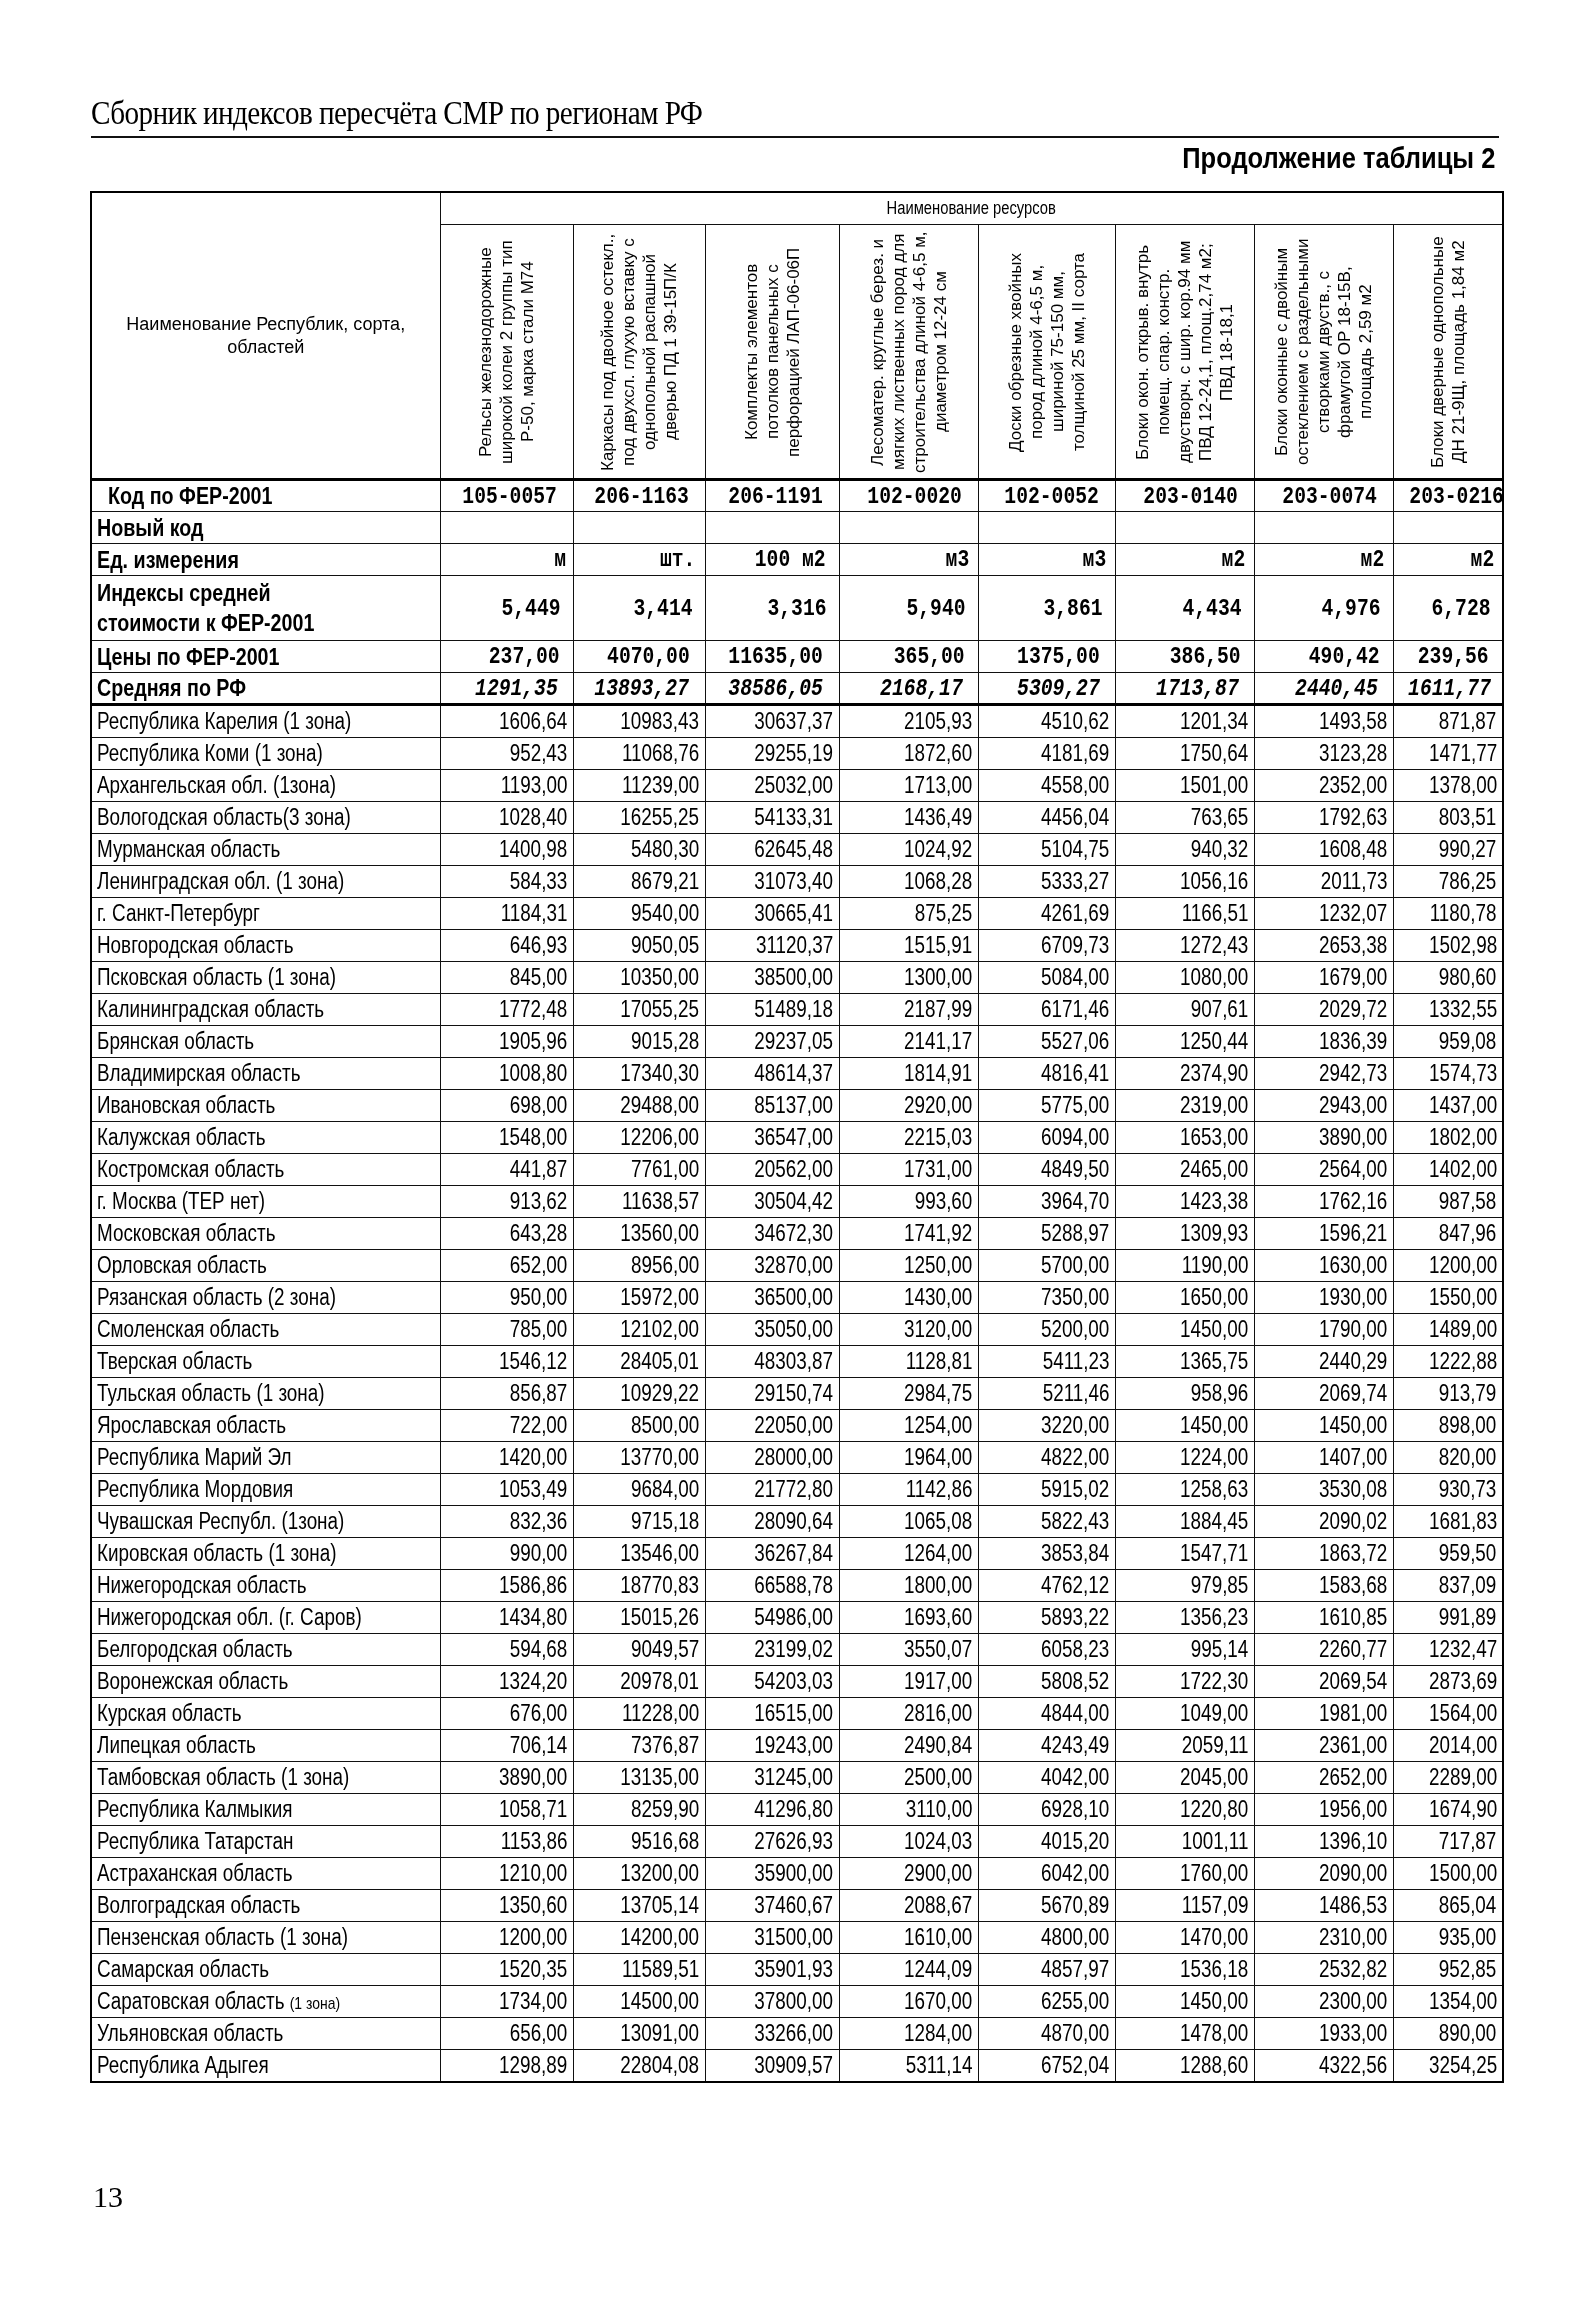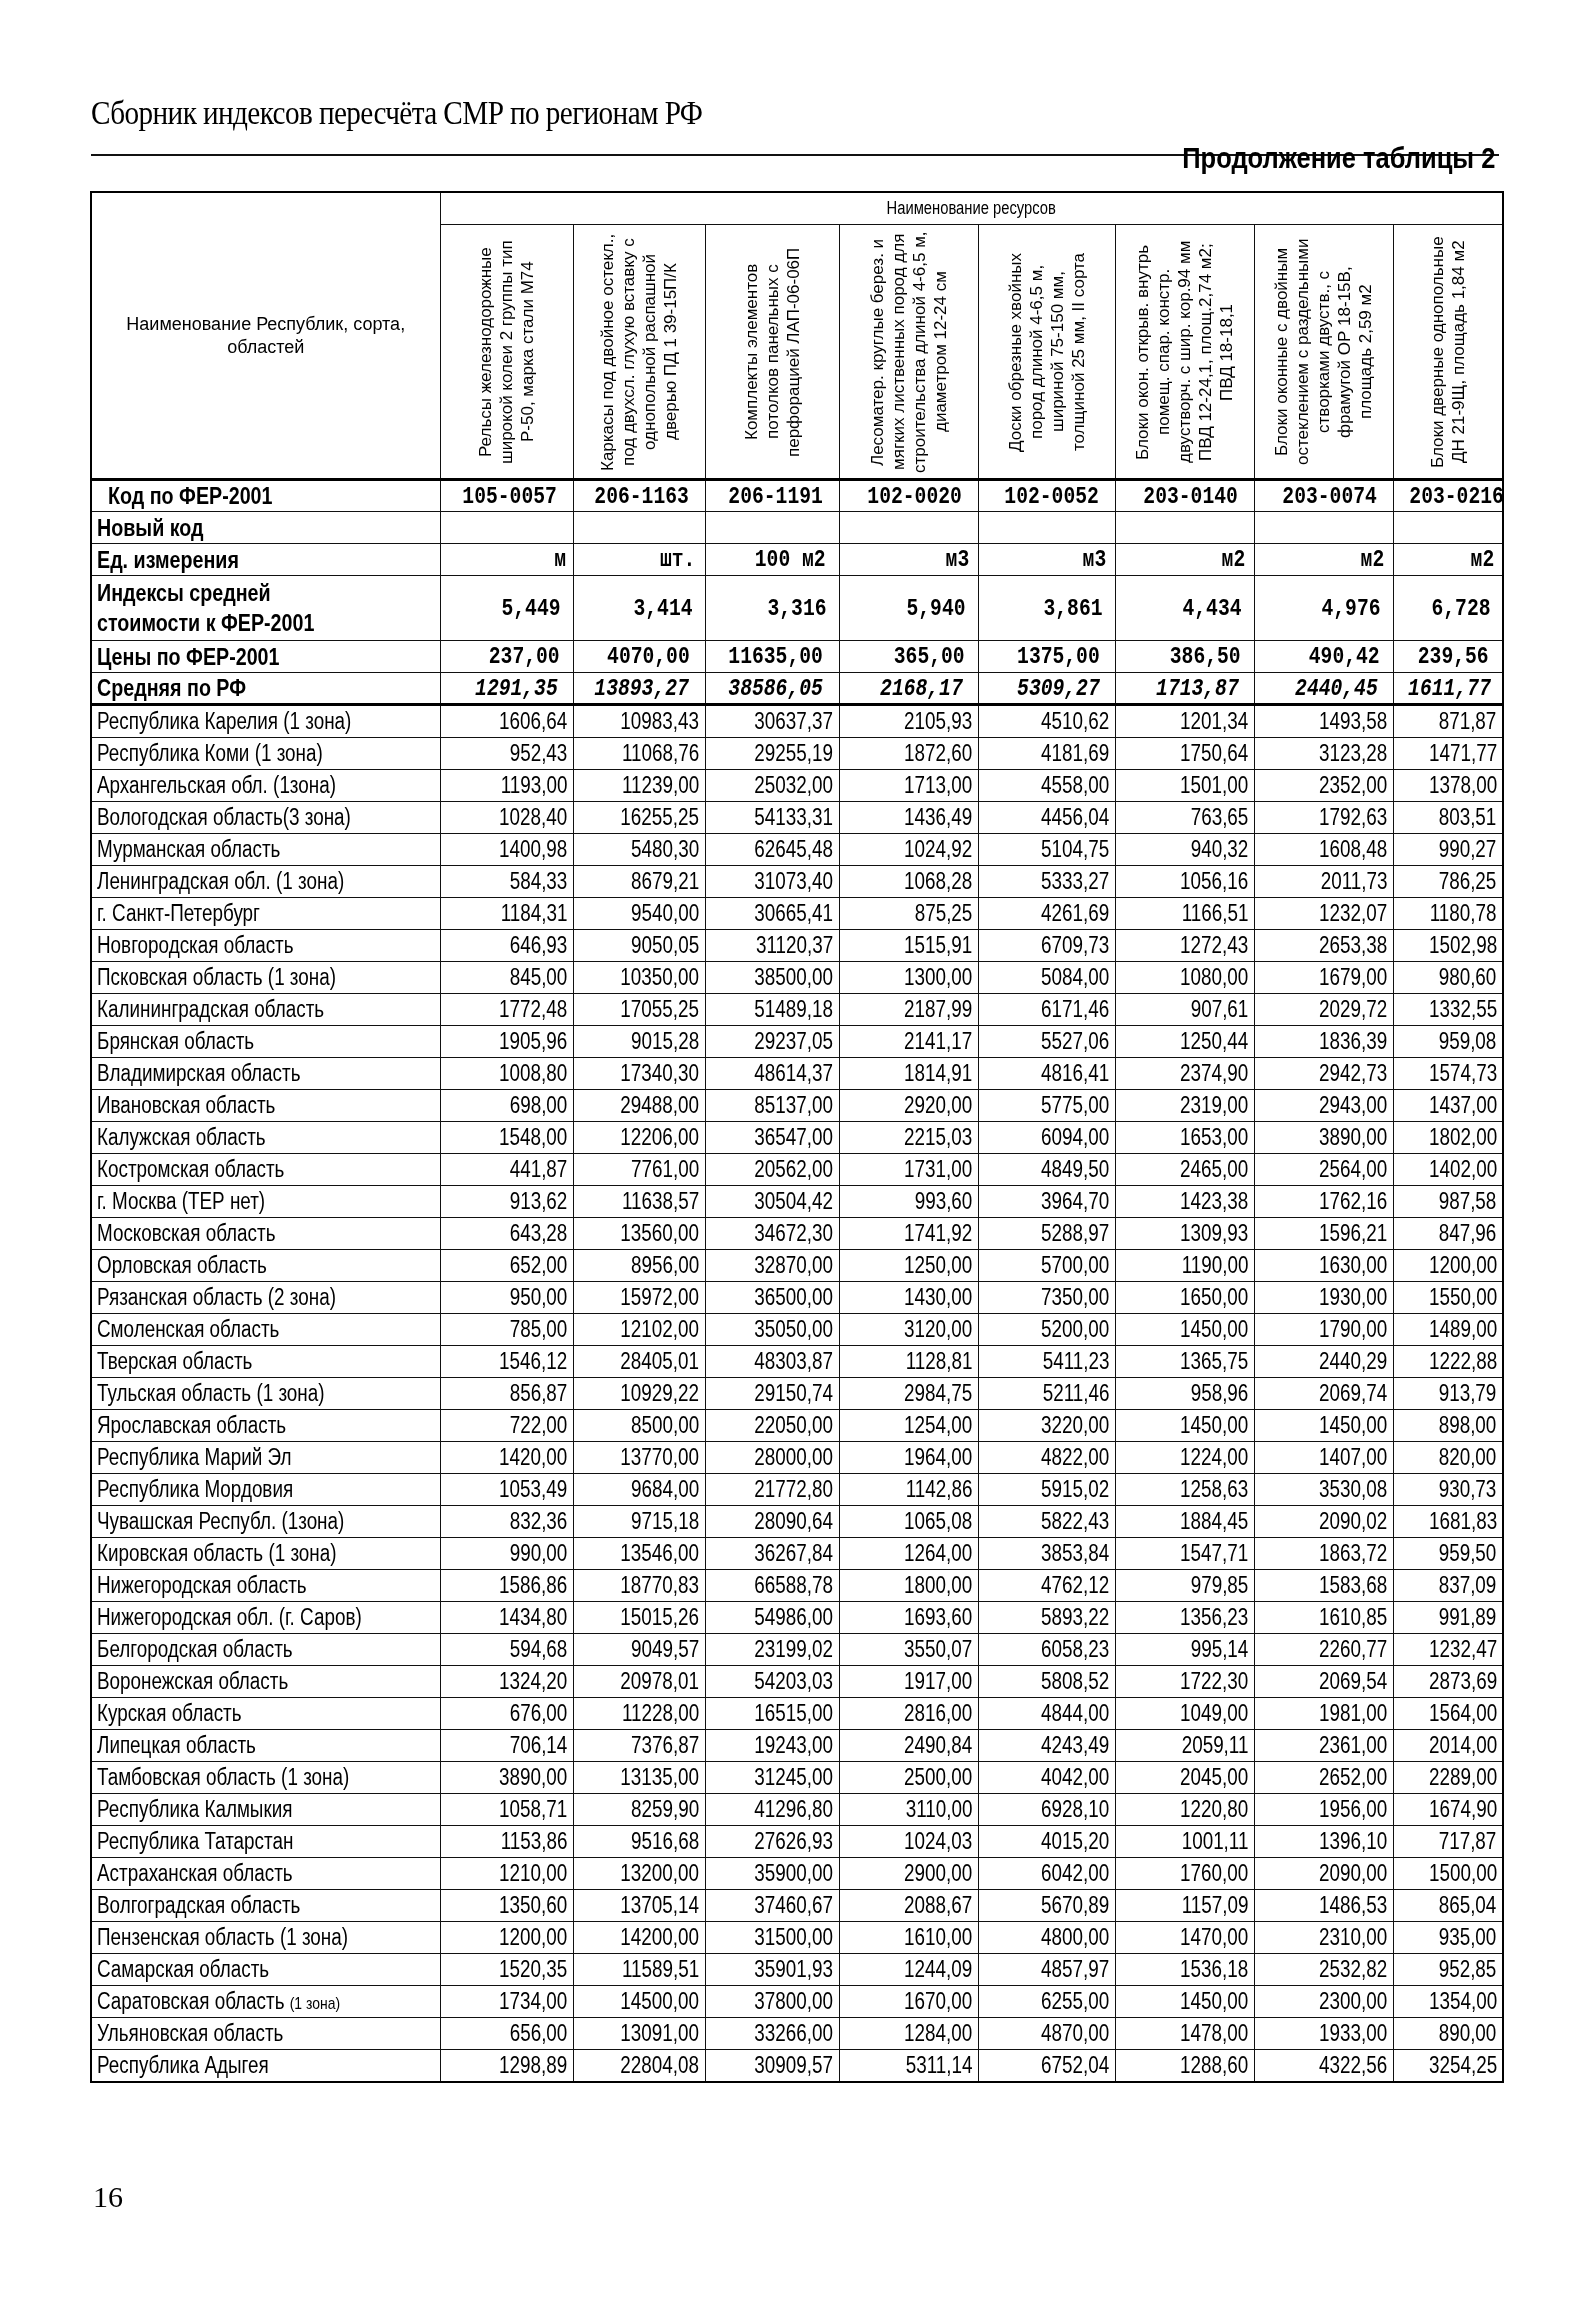--- a/index.html
+++ b/index.html
@@ -1,17 +1,17 @@
 <!DOCTYPE html>
 <html style="font-size:10.8px"><head>
 <meta charset="utf-8">
 <style>
   html, body { margin:0; padding:0; background:#ffffff; }
   body { width:1591px; height:2307px; position:relative; color:#000; font-family:"Liberation Sans", sans-serif; }
-  .page-header { position:absolute; left:91px; top:94px; width:1408px; border-bottom:2px solid #111; padding-bottom:22px; }
+  .page-header { position:absolute; left:91px; top:94px; width:1408px; border-bottom:2px solid #111; padding-bottom:4px; }
   .page-header .t { font-family:"Liberation Serif", serif; font-size:34px; letter-spacing:-0.7px; transform:scaleX(0.86); transform-origin:left; display:inline-block; }
   .continuation { position:absolute; right:96px; top:141px; font-size:30px; font-weight:bold; transform:scaleX(0.85); transform-origin:right; }
   .table-wrap { position:absolute; left:90px; top:191px; width:1411px; }
   table { border-collapse:collapse; width:1411px; table-layout:fixed; border:2.7px double #000; }
   td { border:1.3px solid #111; padding:0 5.4px; font-size:23px; white-space:nowrap; overflow:hidden; }
   td.num { text-align:right; }
   td.c { text-align:right;font-family:Liberation Mono, monospace; }
   .narrow { display:inline-block; transform:scaleX(0.82); transform-origin:left center; }
   .narrow-r { display:inline-block; transform:scaleX(0.82); transform-origin:right center; }
   .narrow-c { display:inline-block; transform:scaleX(0.82); transform-origin:center center; }
@@ -620,14 +620,14 @@
           <td class="num"><span class="narrow-r">5311,14</span></td>
           <td class="num"><span class="narrow-r">6752,04</span></td>
           <td class="num"><span class="narrow-r">1288,60</span></td>
           <td class="num"><span class="narrow-r">4322,56</span></td>
           <td class="num"><span class="narrow-r">3254,25</span></td>
         </tr>
       </tbody>
   </table>
 </div>
 
-<div class="page-num">16</div>
+<div class="page-num">13</div>
 
 
 </body></html>

